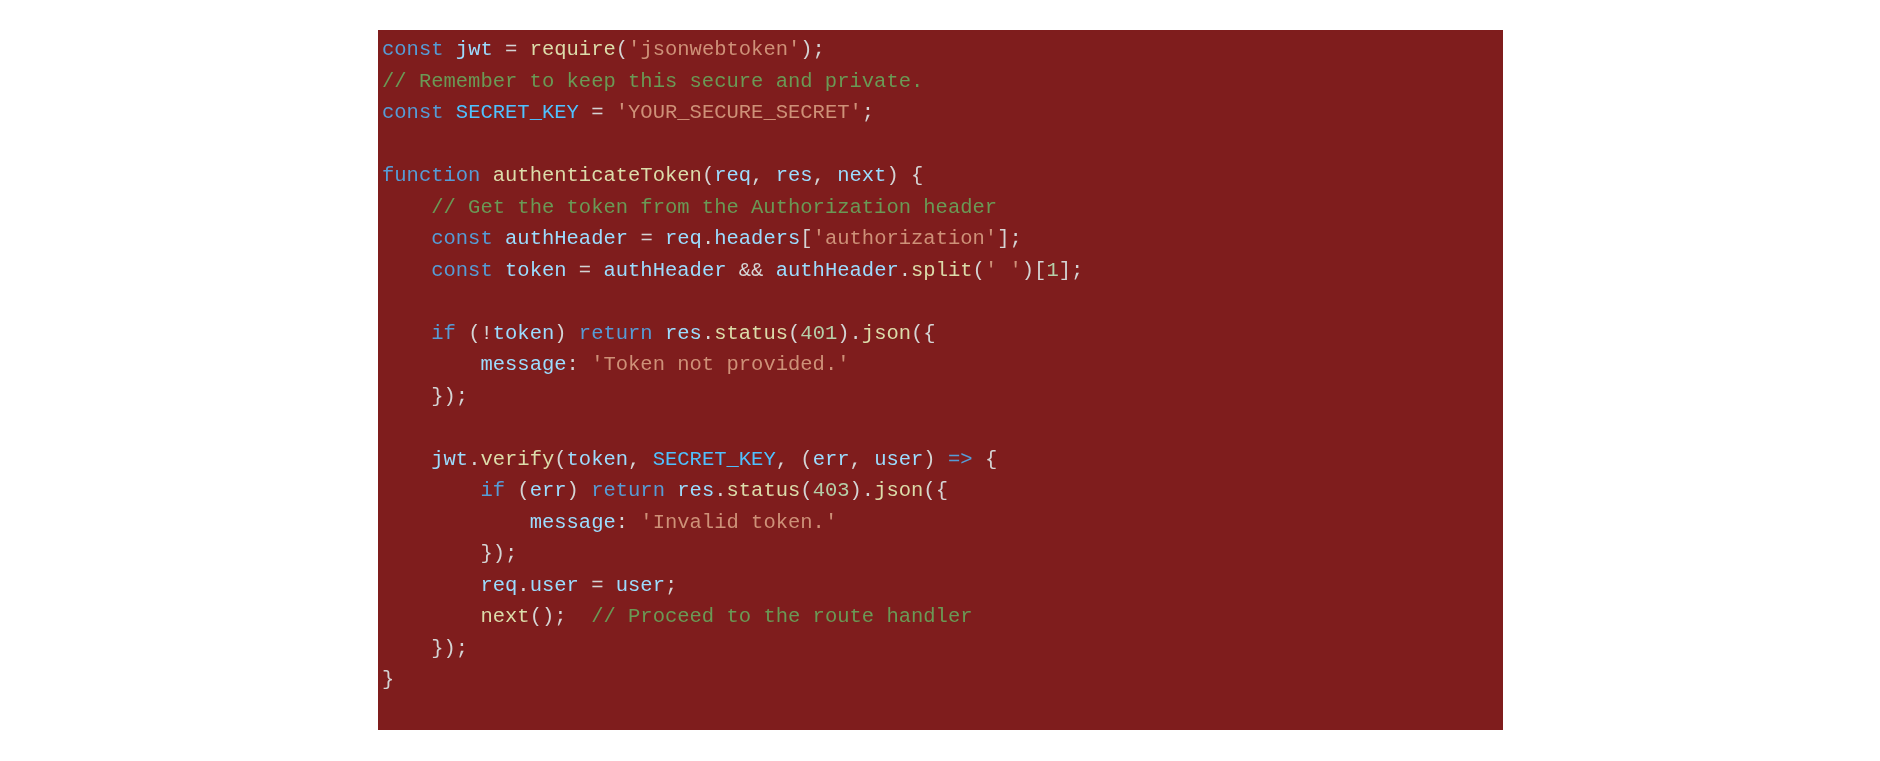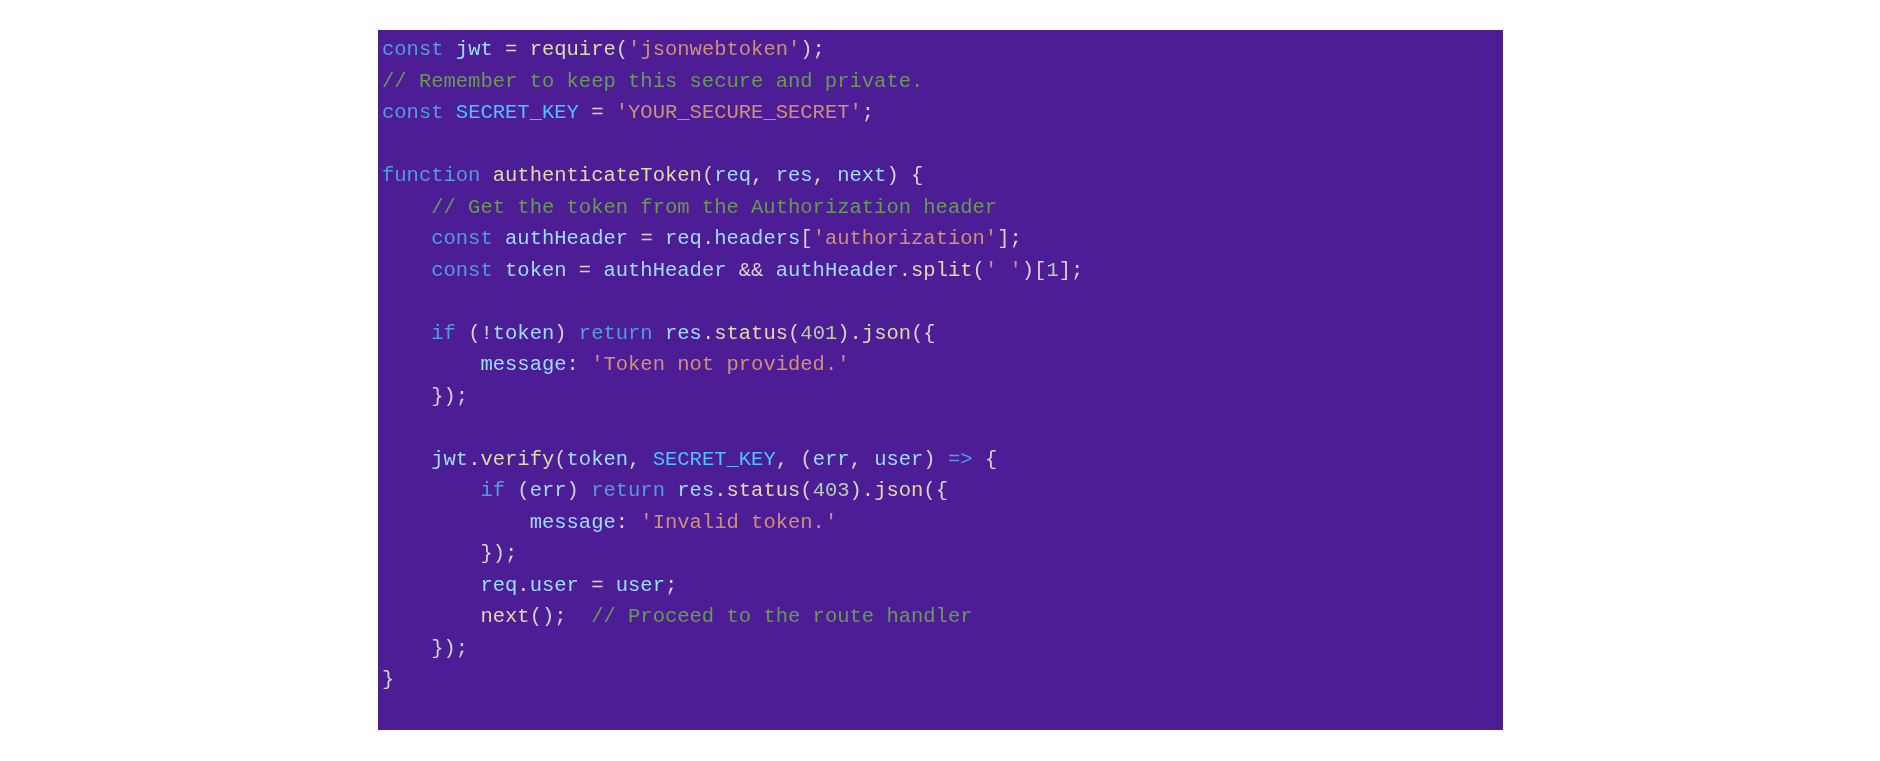--- a/index.html
+++ b/index.html
@@ -9,21 +9,21 @@
     height: 761px;
     background: #ffffff;
     font-family: Consolas, "Courier New", monospace;
   }
   .code-block {
     position: absolute;
     left: 378px;
     top: 30px;
     width: 1125px;
     height: 700px;
-    background: #4c1d95;
+    background: #7f1d1d;
     box-sizing: border-box;
     overflow: hidden;
   }
   pre.code {
     margin: 0;
     padding: 4px 0 0 4px;
     font-family: Consolas, "Courier New", monospace;
     font-size: 20.5px;
     line-height: 31.5px;
     white-space: pre;

